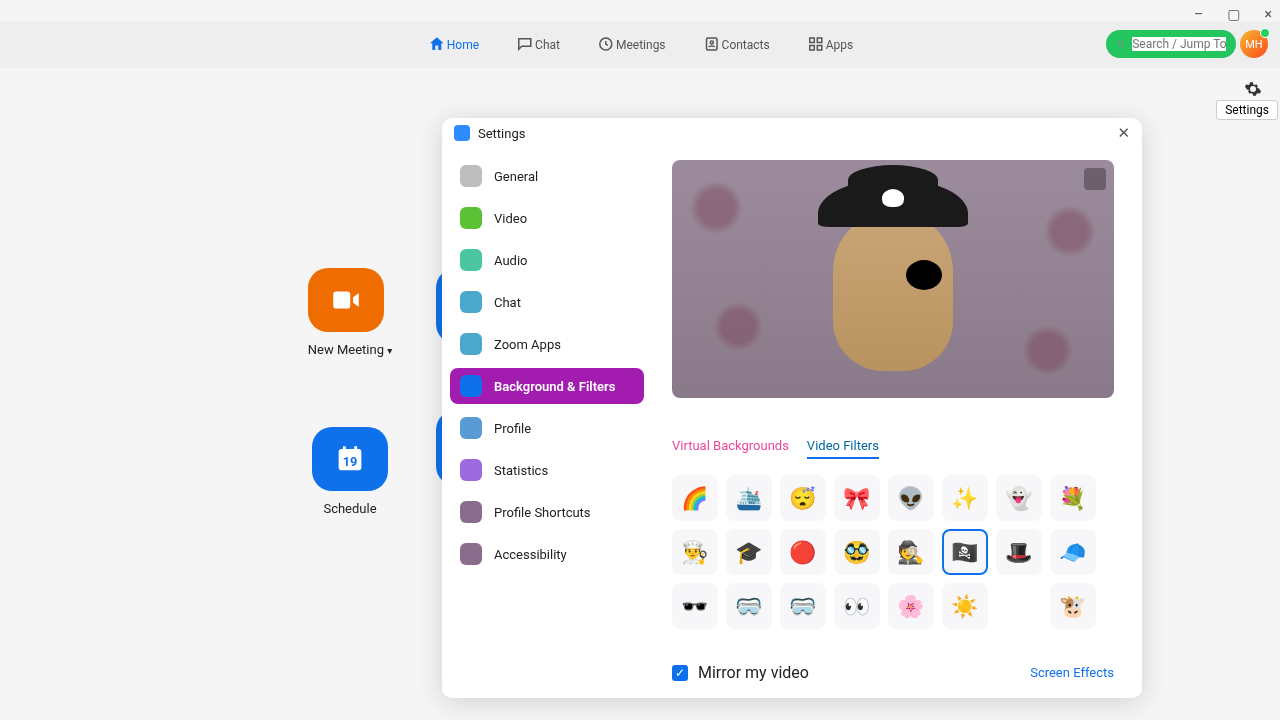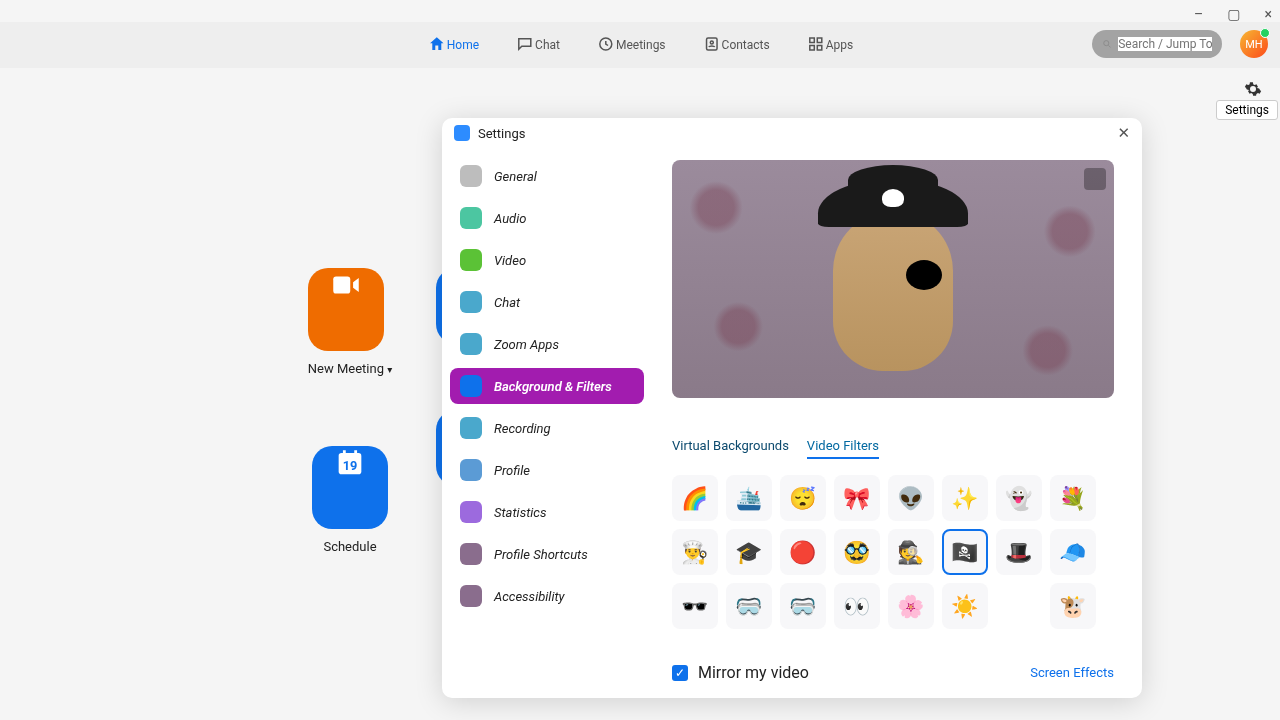--- a/index.html
+++ b/index.html
@@ -8,65 +8,65 @@
 
 .window-controls { position: absolute; top: 6px; right: 8px; display: flex; gap: 24px; color: #555; }
 .window-controls span { cursor: pointer; font-size: 14px; }
 
 
 .topbar { position: absolute; top: 22px; left: 0; right: 0; height: 46px; background: #eee; display: flex; align-items: center; }
 .nav-center { position: absolute; left: 50%; transform: translateX(-50%); display: flex; gap: 36px; }
 .nav-item { display: flex; flex-direction: row; align-items: center; color: #555; font-size: 12px; cursor: pointer; }
 .nav-item.active { color: #0e71eb; }
 .nav-icon { width: 20px; height: 20px; display: flex; align-items: center; justify-content: center; margin-bottom: 2px; }
-.search-box { position: absolute; right: 58px; top: 8px; width: 130px; height: 28px; background: #a3a3a3; border-radius: 14px; display: flex; align-items: center; padding: 0 10px; }
+.search-box { position: absolute; right: 44px; top: 8px; width: 130px; height: 28px; background: #22c55e; border-radius: 14px; display: flex; align-items: center; padding: 0 10px; }
 .search-box input { border: none; outline: none; font-size: 12px; width: 100%; margin-left: 6px; }
 .avatar { position: absolute; right: 12px; top: 8px; width: 28px; height: 28px; border-radius: 50%; background: linear-gradient(135deg,#f7b733,#fc4a1a); color: #fff; font-size: 11px; display: flex; align-items: center; justify-content: center; }
 .avatar::after { content:''; position:absolute; top:-2px; right:-2px; width:8px; height:8px; background:#23d160; border-radius:50%; border:1px solid #fff; }
 
 .gear { position: absolute; right: 18px; top: 80px; color:#333; cursor:pointer; }
 .tooltip { position: absolute; right: 2px; top: 100px; background:#fff; border:1px solid #ccc; padding:2px 8px; font-size:12px; border-radius:3px; }
 
 
 .home-actions { position: absolute; left: 300px; top: 268px; display: flex; flex-direction: column; gap: 70px; width: 100px; align-items: center; }
-.action-btn { width: 76px; height: 83px; border-radius: 20px; display: flex; justify-content: center; }
+.action-btn { width: 76px; height: 64px; border-radius: 20px; display: flex; align-items: center; justify-content: center; }
 .action-orange { background:#ef6c00; }
 .action-blue { background:#0e71eb; }
 .action-label { text-align: center; font-size: 13px; color:#222; margin-top: 10px; }
 .action-blue-peek { position: absolute; width: 76px; height: 76px; border-radius: 20px; background:#0e71eb; }
 
 
 .modal { position: absolute; left: 442px; top: 118px; width: 700px; height: 580px; background:#fff; border-radius: 10px; box-shadow: 0 4px 28px rgba(0,0,0,0.15); display: flex; flex-direction: column; }
 .modal-header { height: 30px; display: flex; align-items: center; padding: 0 12px; border-top-left-radius: 10px; border-top-right-radius: 10px; }
 .modal-header .logo-small { width: 16px; height: 16px; background:#2d8cff; border-radius: 4px; margin-right: 8px; }
 .modal-header .title { font-size: 13px; color:#222; }
 .modal-header .close { margin-left: auto; cursor: pointer; color:#555; font-size: 15px; }
 .modal-body { flex: 1; display: flex; }
 
 
 .settings-sidebar { width: 210px; padding: 10px 8px; display: flex; flex-direction: column; gap: 6px; }
-.settings-item { display: flex; align-items: center; gap: 12px; padding: 7px 10px; border-radius: 8px; cursor: pointer; font-size: 13px; color:#222;font-style:italic; }
+.settings-item { display: flex; align-items: center; gap: 12px; padding: 7px 10px; border-radius: 8px; cursor: pointer; font-size: 13px; color:#222; }
 .settings-item.selected { background:#a21caf; color:#fff; font-weight: 600; }
 .settings-icon { width: 22px; height: 22px; border-radius: 6px; display:flex; align-items:center; justify-content:center; }
 .ic-general{background:#bdbdbd;} .ic-video{background:#5bc236;} .ic-audio{background:#4cc6a1;} .ic-share{background:#4cc6a1;} .ic-chat{background:#4aa8cc;} .ic-apps{background:#4aa8cc;} .ic-bgf{background:#0e71eb;} .ic-rec{background:#4aa8cc;} .ic-profile{background:#5b9bd5;} .ic-stats{background:#9c6ade;} .ic-keys{background:#8a6d8d;} .ic-acc{background:#8a6d8d;}
 
 
 .settings-content { flex:1; padding: 12px 28px 12px 20px; display:flex; flex-direction:column; }
 .preview { width: 100%; height: 238px; background: linear-gradient(180deg,#9b8b9c 0%,#8a7a89 100%); border-radius: 8px; position: relative; overflow:hidden; }
 .preview .rotate { position:absolute; top:8px; right:8px; width:22px; height:22px; background:rgba(0,0,0,0.3); border-radius:4px; }
 .curtain-dots { position:absolute; inset:0; background-image: radial-gradient(circle at 10% 20%, rgba(120,60,80,0.4) 4%, transparent 6%), radial-gradient(circle at 90% 30%, rgba(120,60,80,0.4) 4%, transparent 6%), radial-gradient(circle at 15% 70%, rgba(120,60,80,0.4) 4%, transparent 6%), radial-gradient(circle at 85% 80%, rgba(120,60,80,0.4) 4%, transparent 6%); }
 .face { position:absolute; left:50%; top:55%; transform:translate(-50%,-50%); width:120px; height:160px; background: linear-gradient(#c9a576,#b8935f); border-radius: 60px 60px 50px 50px; }
 .hat { position:absolute; left:50%; top:8%; transform:translateX(-50%); width:150px; height:70px; }
 .hat-body { width:100%; height:48px; background:#1a1a1a; border-radius: 70% 70% 10% 10% / 100% 100% 10% 10%; position:relative; }
 .hat-body::before { content:''; position:absolute; left:20%; top:-14px; width:60%; height:30px; background:#1a1a1a; border-radius:50% 50% 0 0; }
 .skull { position:absolute; left:50%; top:40%; transform:translate(-50%,-50%); width:22px; height:18px; background:#fff; border-radius:50% 50% 40% 40%; }
 .eyepatch { position:absolute; left:53%; top:42%; width:36px; height:30px; background:#000; border-radius:50%; }
 
 .tabs { margin-top: 40px; display:flex; gap:18px; }
-.tab { font-size:13px; color:#0c4a6e; cursor:pointer; padding-bottom:4px; }
+.tab { font-size:13px; color:#ec4899; cursor:pointer; padding-bottom:4px; }
 .tab.active { color:#0369a1; border-bottom:2px solid #0e71eb; }
 
 .filters-grid { margin-top: 16px; display:grid; grid-template-columns: repeat(8, 46px); gap:8px 8px; max-height:170px; overflow:hidden; position:relative; }
 .filter-tile { width:46px; height:46px; border-radius:8px; background:#f7f7f9; display:flex; align-items:center; justify-content:center; cursor:pointer; }
 .filter-tile.selected { border: 2px solid #0e71eb; }
 .ft-icon { font-size:22px; }
 
 .bottom-row { margin-top: auto; display:flex; align-items:center; padding: 8px 0 4px 0; }
 .checkbox { width:16px; height:16px; border-radius:3px; background:#0e71eb; display:flex; align-items:center; justify-content:center; color:#fff; font-size:12px; margin-right:10px; }
 .mirror-label { font-size:16px; color:#222; }
@@ -181,42 +181,38 @@
     <div class="title">Settings</div>
     <div class="close">✕</div>
   </div>
   <div class="modal-body">
     <div class="settings-sidebar" id="settings-sidebar">
         <div class="settings-item">
           <div class="settings-icon ic-general"></div>
           <span>General</span>
         </div>
         <div class="settings-item">
+          <div class="settings-icon ic-video"></div>
+          <span>Video</span>
+        </div>
+        <div class="settings-item">
           <div class="settings-icon ic-audio"></div>
           <span>Audio</span>
-        </div>
-        <div class="settings-item">
-          <div class="settings-icon ic-video"></div>
-          <span>Video</span>
         </div>
         <div class="settings-item">
           <div class="settings-icon ic-chat"></div>
           <span>Chat</span>
         </div>
         <div class="settings-item">
           <div class="settings-icon ic-apps"></div>
           <span>Zoom Apps</span>
         </div>
         <div class="settings-item selected">
           <div class="settings-icon ic-bgf"></div>
           <span>Background &amp; Filters</span>
-        </div>
-        <div class="settings-item">
-          <div class="settings-icon ic-rec"></div>
-          <span>Recording</span>
         </div>
         <div class="settings-item">
           <div class="settings-icon ic-profile"></div>
           <span>Profile</span>
         </div>
         <div class="settings-item">
           <div class="settings-icon ic-stats"></div>
           <span>Statistics</span>
         </div>
         <div class="settings-item">

